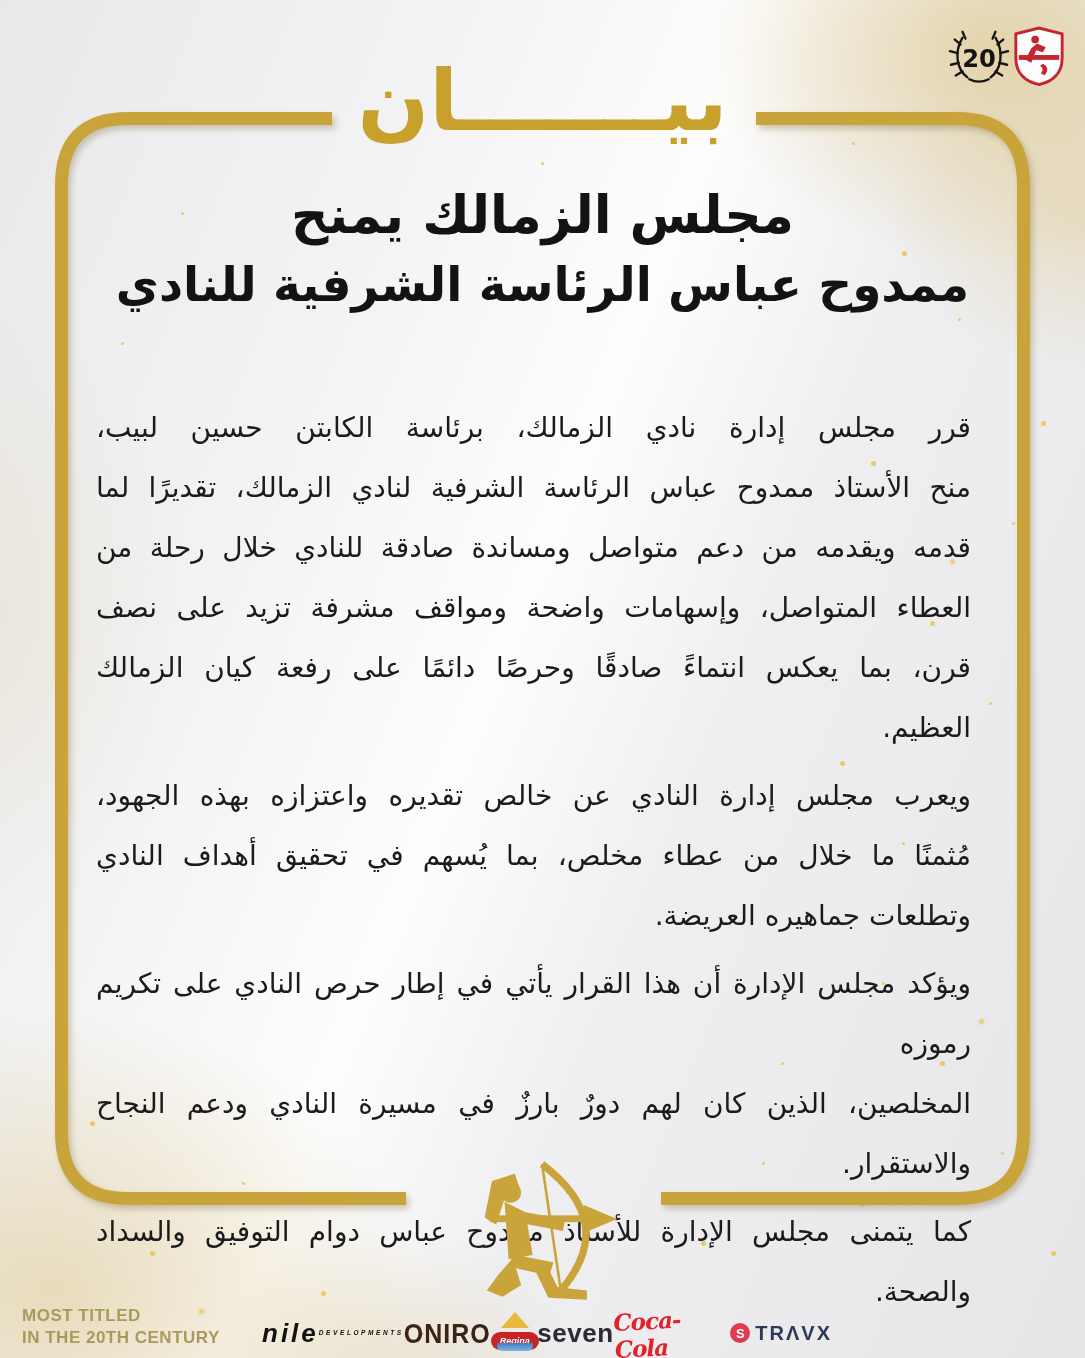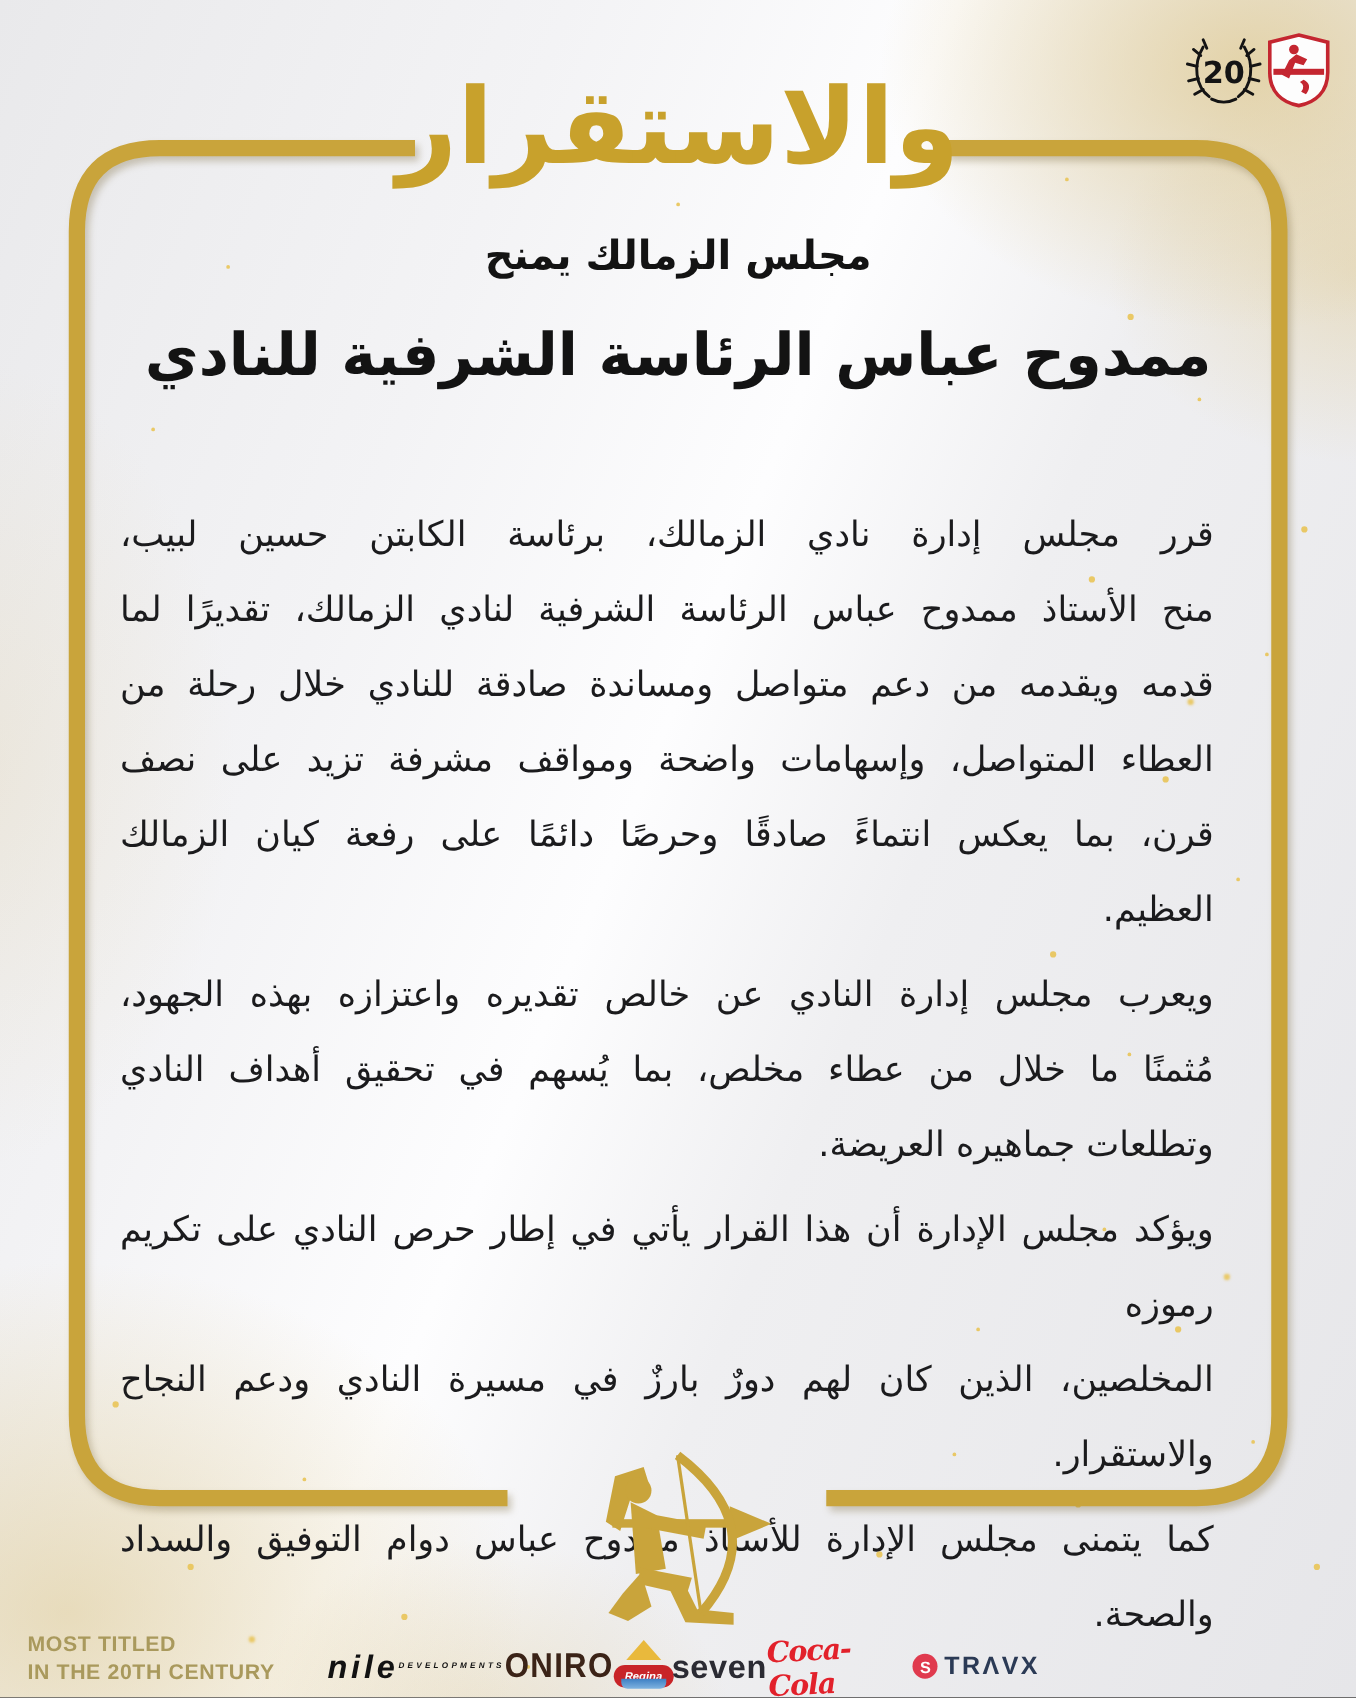--- a/index.html
+++ b/index.html
@@ -37,21 +37,21 @@
     position:absolute;left:0;right:0;top:52px;text-align:center;
     font-size:84px;font-weight:bold;color:#C8A12C;letter-spacing:2px;
     direction:rtl;
   }
   .badge-20{position:absolute;left:948px;top:28px;}
   .crest{position:absolute;left:1011px;top:24px;}
   .title{
     position:absolute;left:60px;width:965px;text-align:center;
     font-weight:bold;color:#131313;direction:rtl;line-height:1.15;
   }
-  .title.l1{top:186px;font-size:32px;}
+  .title.l1{top:186px;font-size:52px;}
   .title.l2{top:258px;font-size:47px;}
   
   .body-text{
     position:absolute;left:96px;top:398px;width:893px;
     direction:rtl;color:#1B1B1D;font-size:28px;line-height:60px;
   }
   .para{margin:0 18px 8px 0;}
   .line{text-align:justify;text-align-last:justify;}
   .line.end{text-align-last:right;}
   
@@ -116,21 +116,21 @@
   </svg>
 
   <svg class="crest" width="56" height="64" viewBox="0 0 58 64">
     <path d="M29,3 L53,9 L53,34 C53,50 43,59 29,61.5 C15,59 5,50 5,34 L5,9 Z" fill="#FDFDFD" stroke="#C42630" stroke-width="3"></path>
     <rect x="8" y="31" width="42" height="5" fill="#C42630"></rect>
     <circle cx="25" cy="15" r="4" fill="#C42630"></circle>
     <path d="M27,19 l9,4 -3,5 -7,-2 -5,13 -6,-3 6,-12 z" fill="#C42630"></path>
     <path d="M33,40 q8,4 2,12 l-4,-2 q4,-5 -1,-8 z" fill="#C42630"></path>
   </svg>
 
-  <div class="kicker" lang="ar" dir="rtl">والاستقرار</div>
+  <div class="kicker" lang="ar" dir="rtl">بيـــــــان</div>
   <div class="title l1" lang="ar" dir="rtl">مجلس الزمالك يمنح</div>
   <div class="title l2" lang="ar" dir="rtl">ممدوح عباس الرئاسة الشرفية للنادي</div>
 
   <div class="body-text" lang="ar" dir="rtl">
     <div class="para">
       <div class="line">قرر مجلس إدارة نادي الزمالك، برئاسة الكابتن حسين لبيب،</div>
       <div class="line">منح الأستاذ ممدوح عباس الرئاسة الشرفية لنادي الزمالك، تقديرًا لما</div>
       <div class="line">قدمه ويقدمه من دعم متواصل ومساندة صادقة للنادي خلال رحلة من</div>
       <div class="line">العطاء المتواصل، وإسهامات واضحة ومواقف مشرفة تزيد على نصف</div>
       <div class="line">قرن، بما يعكس انتماءً صادقًا وحرصًا دائمًا على رفعة كيان الزمالك</div>

